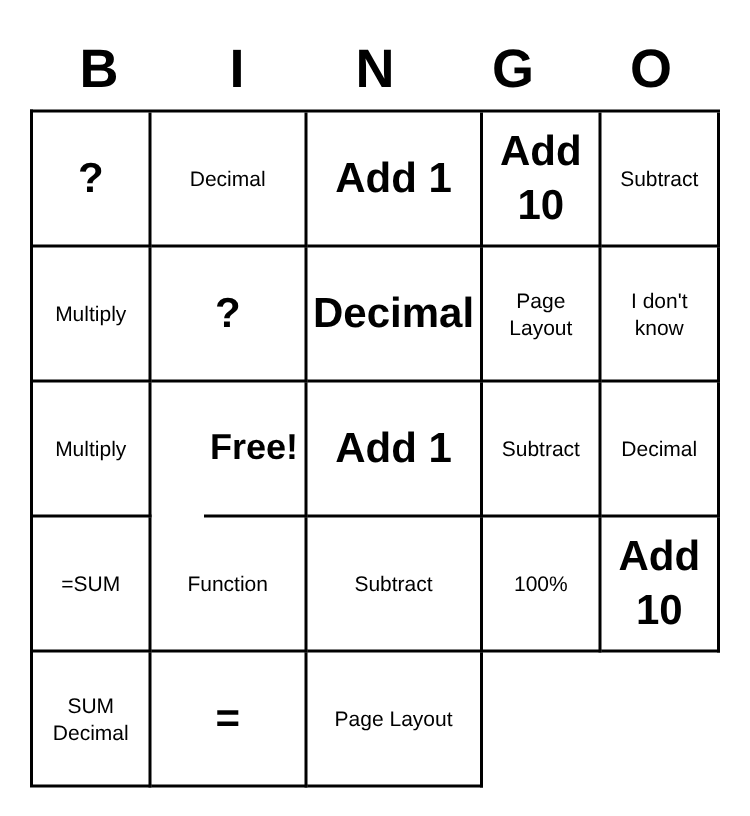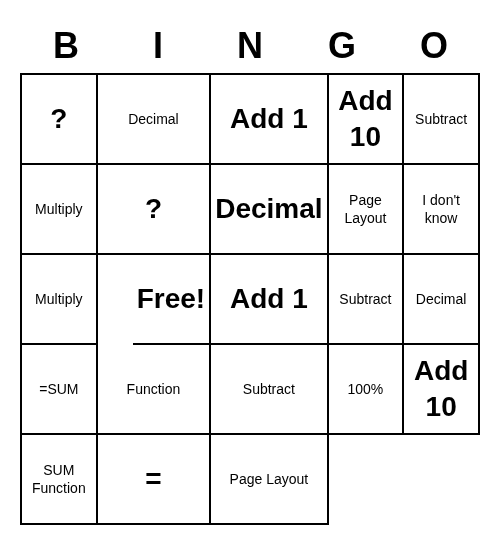--- a/index.html
+++ b/index.html
@@ -49,21 +49,21 @@
       font-size: 14px;
       line-height: 1.3;
       color: #000;
     }
     .bingo-cell.large-text {
       font-size: 28px;
       font-weight: bold;
       text-align: center;
     }
     .bingo-cell.free-cell {
-      font-size: 28px;
+      font-size: 24px;
       font-weight: bold;
       margin-left: 35px;
     }
     .bingo-cell.question {
       font-size: 28px;
       font-weight: bold;
     }
   </style>
 </head>
 <body>
@@ -90,17 +90,17 @@
       <div class="bingo-cell">Multiply</div>
       <div class="bingo-cell free-cell">Free!</div>
       <div class="bingo-cell large-text">Add 1</div>
       <div class="bingo-cell">Subtract</div>
       <div class="bingo-cell">Decimal</div>
       <div class="bingo-cell">=SUM</div>
       <div class="bingo-cell">Function</div>
       <div class="bingo-cell">Subtract</div>
       <div class="bingo-cell">100%</div>
       <div class="bingo-cell large-text">Add 10</div>
-      <div class="bingo-cell">SUM Function</div>
+      <div class="bingo-cell">SUM Decimal</div>
       <div class="bingo-cell large-text">=</div>
       <div class="bingo-cell">Page Layout</div>
     </div>
 </div>
 
 </body></html>

